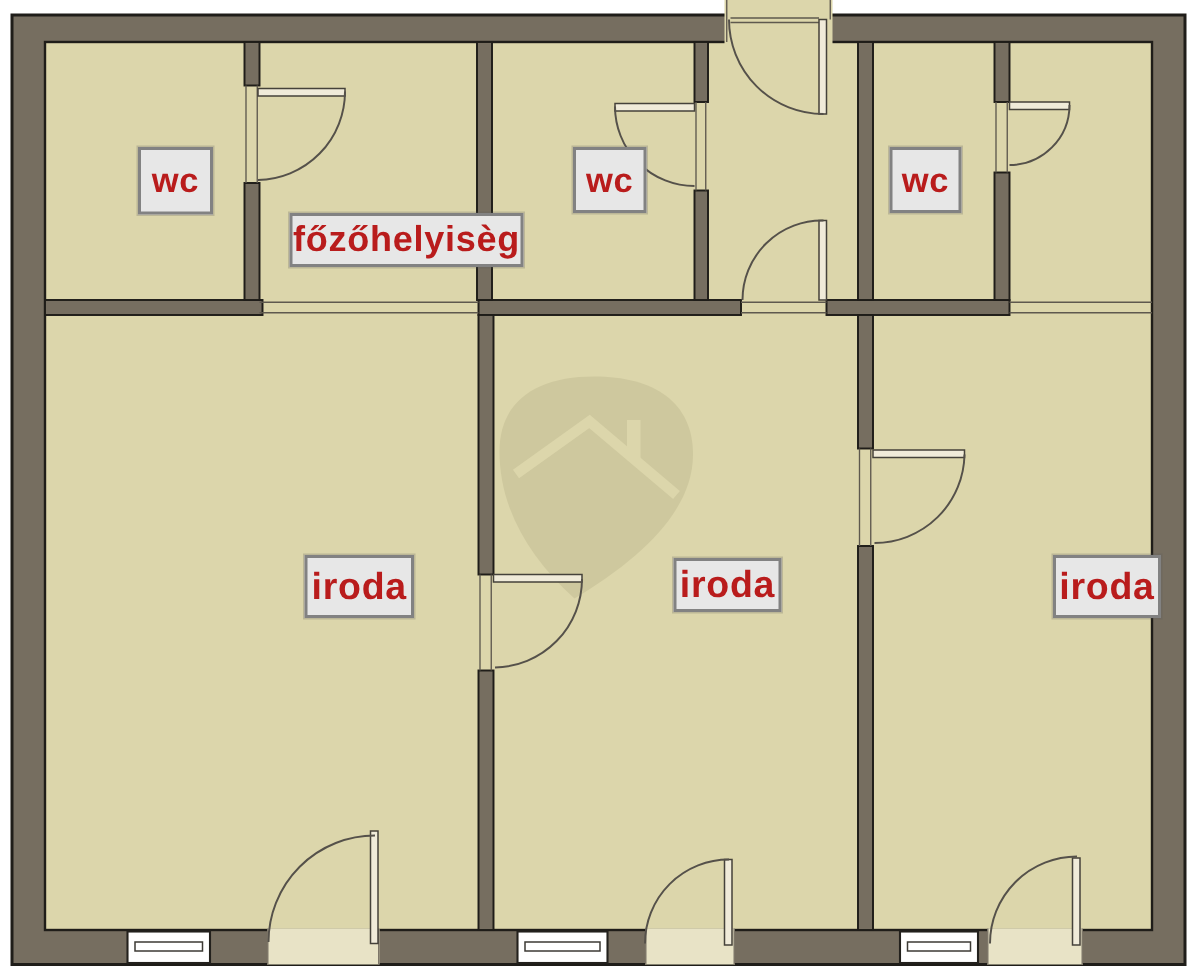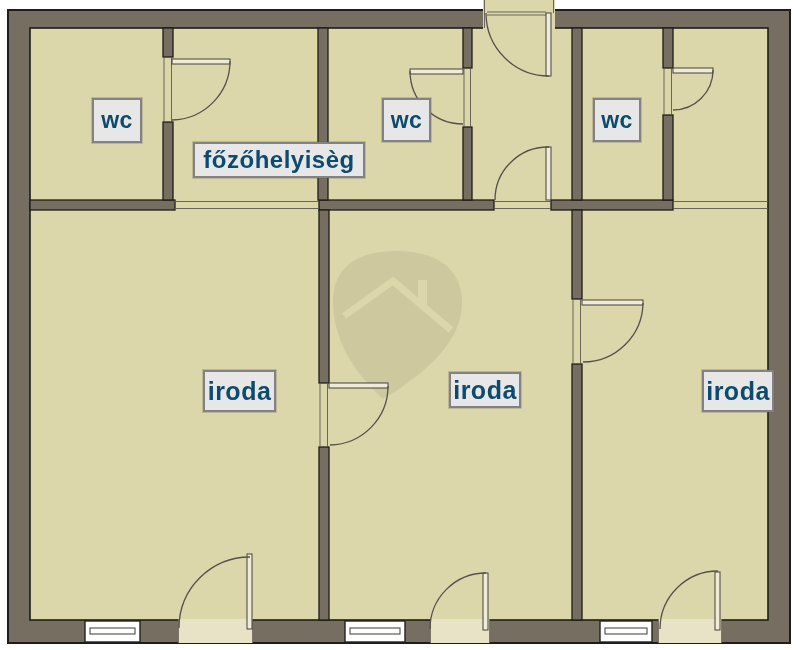--- a/index.html
+++ b/index.html
@@ -4,21 +4,21 @@
 <style>
   html,body{margin:0;padding:0;background:#ffffff;}
   .stage{
     position:relative;width:800px;height:650px;background:#ffffff;
     font-family:"Liberation Sans",sans-serif;overflow:hidden;
   }
   .stage svg{position:absolute;left:0;top:0;}
   .room-label{
     position:absolute;box-sizing:border-box;
     background:#e7e7e7;border:2px solid #828282;
-    color:#0c4a6e;font-weight:700;
+    color:#b91c1c;font-weight:700;
     display:flex;align-items:center;justify-content:center;
     letter-spacing:0.5px;line-height:1;
     box-shadow:0 0 0 1px rgba(90,90,90,.25);
   }
   .lbl-wc{font-size:23px;}
   .lbl-kitchen{font-size:24px;}
   .lbl-office{font-size:25px;margin-left:44px;}
 </style>
 </head>
 <body>
@@ -113,19 +113,19 @@
       <path d="M 549 147 A 53 53 0 0 0 495 200"></path>
       <path d="M 388 386 A 59 59 0 0 1 330 445"></path>
       <path d="M 643 303 A 60 60 0 0 1 583 362"></path>
       <path d="M 179 628 A 71 71 0 0 1 250 557"></path>
       <path d="M 430 629 A 56 56 0 0 1 486 573"></path>
       <path d="M 660 629 A 58 58 0 0 1 718 571"></path>
     </g>
   </svg>
 
   <div class="room-label lbl-wc" style="left:92px;  top:98px;  width:50px;  height:45px;">wc</div>
-  <div class="room-label lbl-kitchen" style="left:193px; top:142px; width:172px; height:36px;">főzőhelyisèg</div>
+  <div class="room-label lbl-kitchen" style="left:193px; top:142px; width:156px; height:36px;">főzőhelyisèg</div>
   <div class="room-label lbl-wc" style="left:382px; top:98px;  width:49px;  height:44px;">wc</div>
   <div class="room-label lbl-wc" style="left:593px; top:98px;  width:48px;  height:44px;">wc</div>
   <div class="room-label lbl-office" style="left:159px; top:370px; width:73px;  height:42px;">iroda</div>
   <div class="room-label lbl-office" style="left:405px; top:372px; width:72px;  height:36px;">iroda</div>
   <div class="room-label lbl-office" style="left:658px; top:370px; width:72px;  height:42px;">iroda</div>
 </div>
 
 </body></html>

